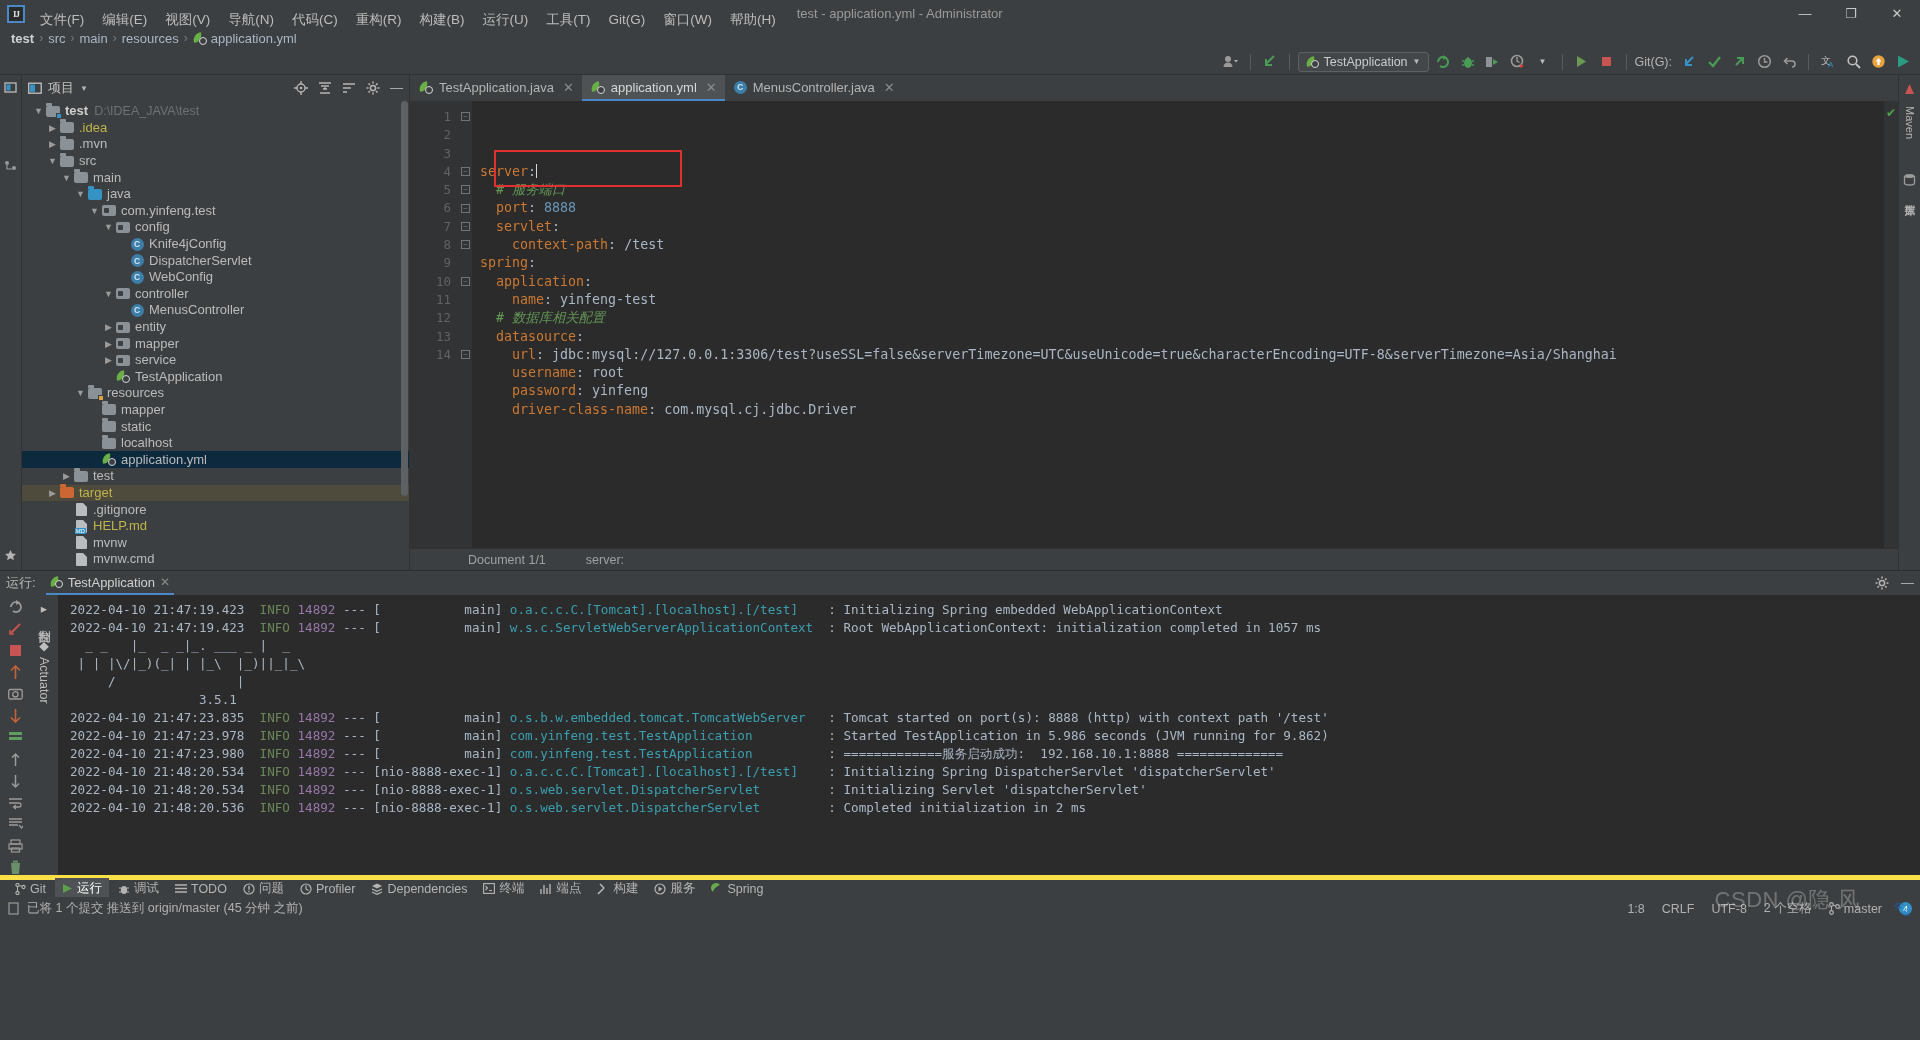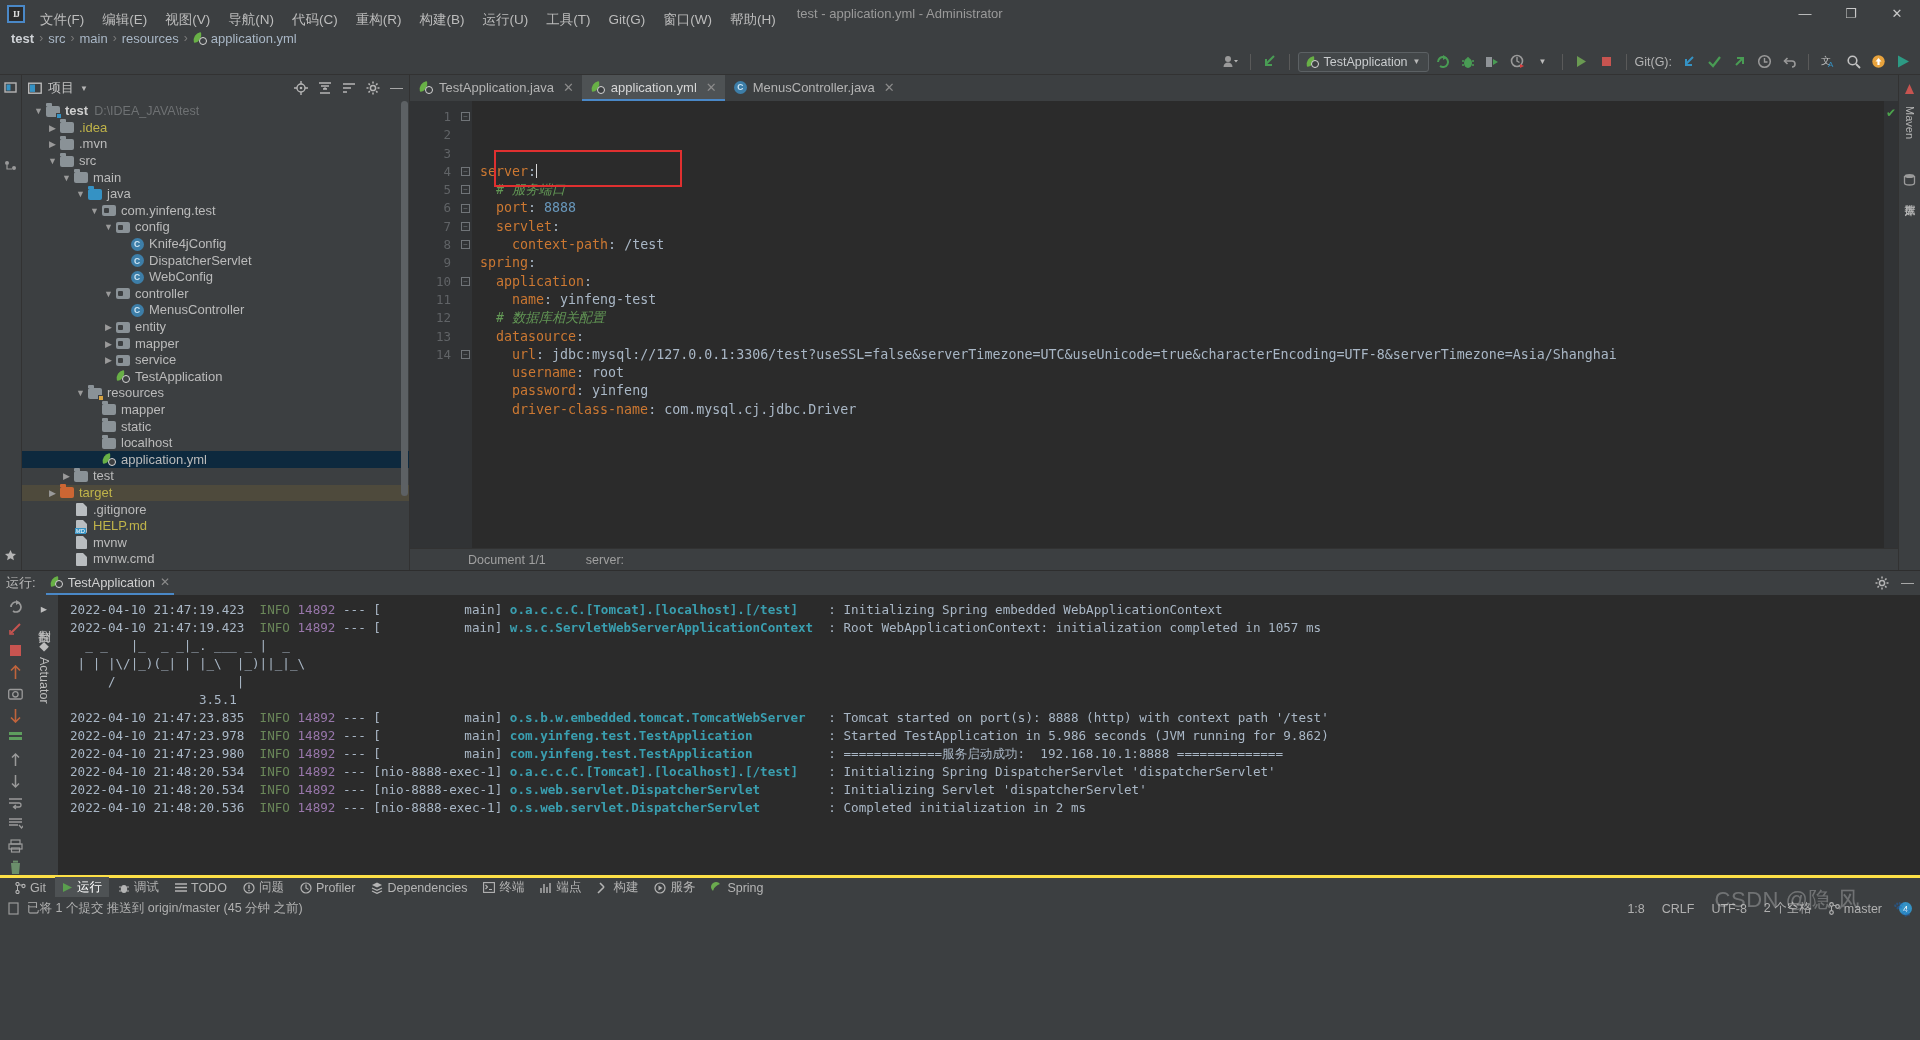--- a/index.html
+++ b/index.html
@@ -121,25 +121,25 @@
   .run-tab{display:flex;align-items:center;gap:5px;font-size:13px;color:#cfcfcf;border-bottom:2px solid #4a88c7;
            height:24px;padding:0 4px;}
   .run-head-right{margin-left:auto;display:flex;align-items:center;gap:12px;}
   .run-body{flex:1;display:flex;min-height:0;}
   .run-toolbar{width:30px;background:#3c3f41;display:flex;flex-direction:column;align-items:center;padding-top:4px;gap:7px;flex:none;}
   .rt{width:20px;height:18px;display:flex;align-items:center;justify-content:center;font-size:12px;}
   .console-tabs{width:28px;background:#3c3f41;display:flex;flex-direction:column;align-items:center;padding-top:6px;gap:12px;flex:none;}
   .console{flex:1;background:#2b2b2b;overflow:hidden;font-family:"DejaVu Sans Mono",monospace;font-size:12.6px;
            line-height:18px;white-space:pre;padding:6px 0 0 12px;position:relative;color:#a9b7c6;}
   .c-date{color:#a9b7c6;} .c-info{color:#6a8759;} .c-pid{color:#9876aa;} .c-dash{color:#a9b7c6;}
-  .c-thread{color:#a9b7c6;} .c-logger{color:#3a9fb0;font-weight:bold;} .c-msg{color:#a9b7c6;}
+  .c-thread{color:#a9b7c6;} .c-logger{color:#3a9fb0;} .c-msg{color:#a9b7c6;}
   .consoletab-row{display:flex;align-items:center;gap:4px;font-size:12.5px;color:#bdbdbd;}
 
   
-  .toolwin{height:22px;background:#3c3f41;border-top:3px solid #fde047;display:flex;align-items:center;
+  .toolwin{height:22px;background:#3c3f41;border-top:5px solid #fde047;display:flex;align-items:center;
            padding-left:8px;gap:2px;flex:none;}
   .tw{display:flex;align-items:center;gap:4px;font-size:12.5px;color:#b4b4b4;padding:2px 7px;white-space:nowrap;}
   .tw.active{background:#4e5254;color:#ffffff;justify-content:space-between;}
 
   
   .statusbar{height:23px;background:#3c3f41;display:flex;align-items:center;padding:0 8px;font-size:12.5px;
              color:#b0b0b0;gap:7px;flex:none;position:relative;}
   .status-right{margin-left:auto;display:flex;align-items:center;gap:17px;}
   .watermark{position:absolute;right:60px;bottom:5px;font-size:22px;color:rgba(225,225,225,.32);
              letter-spacing:.5px;pointer-events:none;font-family:"Liberation Sans",sans-serif;}

